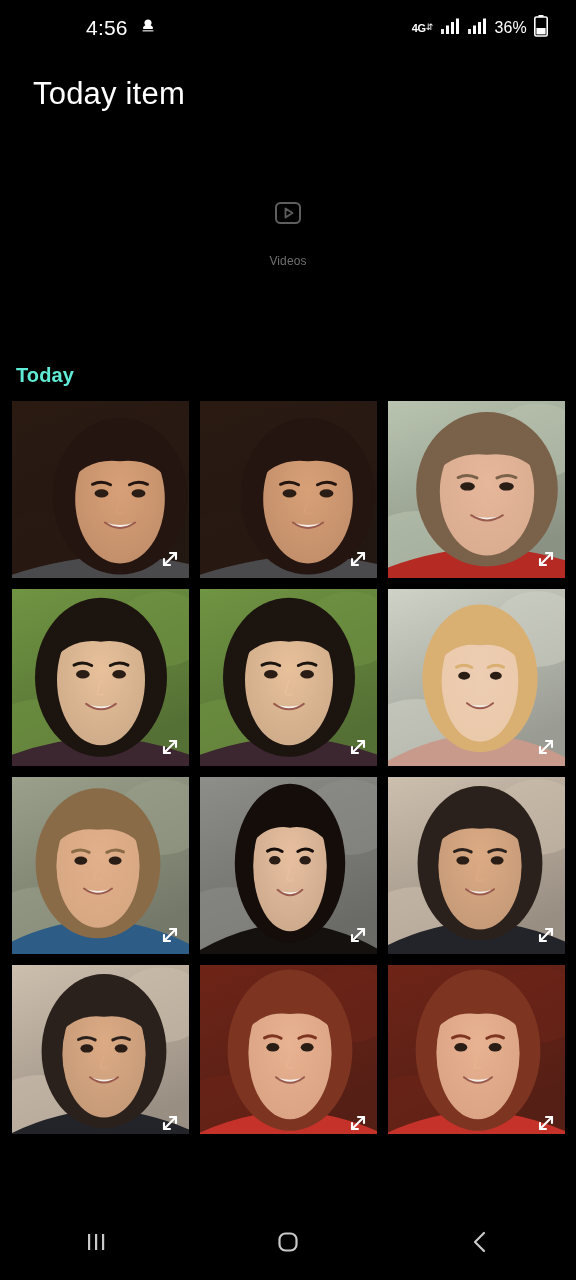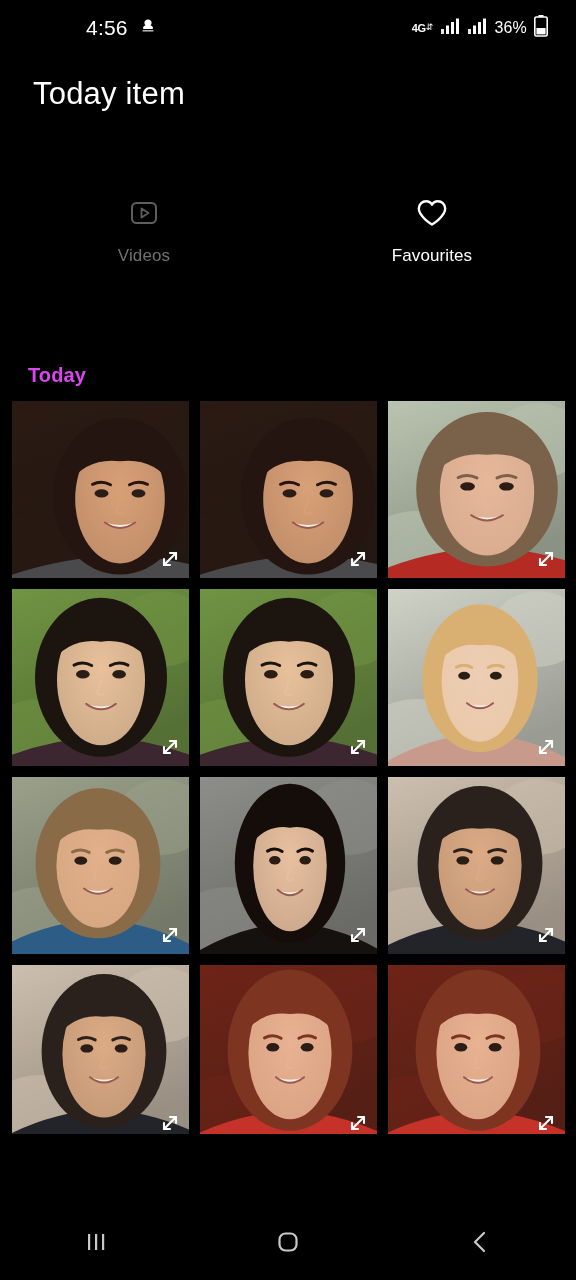--- a/index.html
+++ b/index.html
@@ -34,28 +34,28 @@
   
   .shortcuts {
     position:absolute; top:196px; left:0; width:576px;
     display:flex;
   }
   .shortcut {
     flex:1; display:flex; flex-direction:column;
     align-items:center; gap:16px; cursor:pointer;
   }
   .shortcut .sc-icon { height:34px; display:flex; align-items:center; justify-content:center; }
-  .shortcut .sc-label { font-size:17px; letter-spacing:0.1px; }
+  .shortcut .sc-label { font-size:12px; letter-spacing:0.1px;margin-top:8px; }
   .shortcut.enabled .sc-label { color:#ffffff; }
   .shortcut.disabled .sc-label { color:#707070; }
 
   
   .section-header {
-    position:absolute; top:364px; left:28px;
-    color:#d946ef; font-size:20px; font-weight:bold; letter-spacing:0.1px;
+    position:absolute; top:364px; left:16px;
+    color:#5eead4; font-size:20px; font-weight:bold; letter-spacing:0.1px;
   }
 
   
   .grid {
     position:absolute; top:401px; left:12px;
     width:554px; height:733px;
     display:grid;
     grid-template-columns:repeat(3, 177px);
     grid-auto-rows:177px;
     gap:11px;
@@ -141,28 +141,20 @@
   <div class="shortcut disabled">
     <span class="sc-icon">
       <svg width="30" height="30" viewBox="0 0 30 30">
         <rect x="3" y="5" width="24" height="20" rx="4.5" fill="none" stroke="#5e5e5e" stroke-width="2"></rect>
         <path d="M12.5 10.5 L19.5 15 L12.5 19.5 Z" fill="none" stroke="#5e5e5e" stroke-width="1.8" stroke-linejoin="round"></path>
       </svg>
     </span>
     <span class="sc-label">Videos</span>
   </div>
 
-  <div class="shortcut enabled">
-    <span class="sc-icon">
-      <svg width="32" height="30" viewBox="0 0 32 30">
-        <path d="M16 26.5 C16 26.5 2.8 18.6 2.8 10.6 C2.8 6.4 6.1 3.2 10.1 3.2 C12.7 3.2 14.9 4.6 16 6.7 C17.1 4.6 19.3 3.2 21.9 3.2 C25.9 3.2 29.2 6.4 29.2 10.6 C29.2 18.6 16 26.5 16 26.5 Z" fill="none" stroke="#ffffff" stroke-width="2.4" stroke-linejoin="round"></path>
-      </svg>
-    </span>
-    <span class="sc-label">Favourites</span>
-  </div>
 
 
 </div>
 
 <div class="section-header">Today</div>
 
 <div class="grid" id="photo-grid">
     <div class="cell">
   <svg class="photo" width="177" height="177" viewBox="0 0 177 177">
     <defs>

